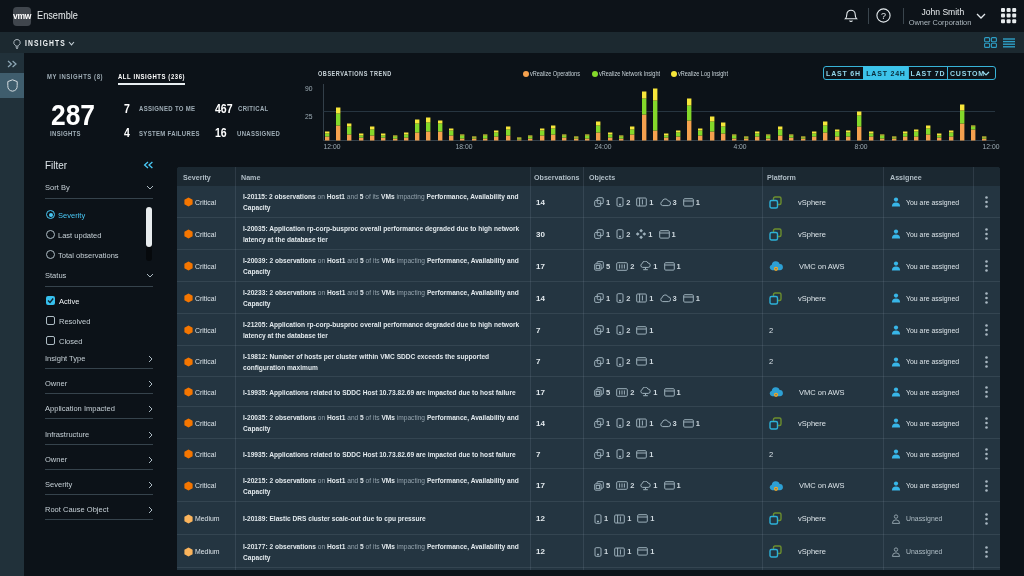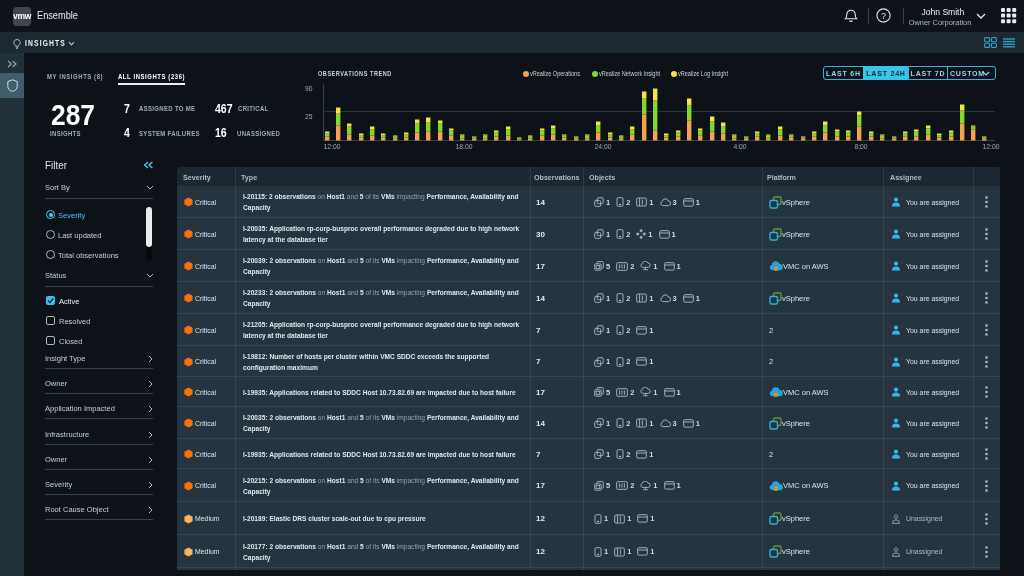--- a/index.html
+++ b/index.html
@@ -42,21 +42,21 @@
 #thead{left:0;top:0;width:823px;height:19px;background:#1b2831;border-radius:3px 3px 0 0}
 .th{top:6px;font-size:7.5px;color:#b0bdc6;font-weight:600;transform:scaleX(0.95);transform-origin:0 0}
 .vline{top:0;width:1px;height:403px;background:rgba(160,180,195,0.14)}
 .row{left:0;width:823px;border-bottom:1px solid rgba(160,180,195,0.13)}
 .sevtx{font-size:7.5px;color:#dbe3e8;transform:scaleX(0.92);transform-origin:0 50%}
 .name{left:66px;white-space:nowrap;font-size:7.5px;line-height:11px;color:#e2e9ed;font-weight:600;transform:scaleX(0.88);transform-origin:0 50%}
 .name .g{color:#93a2ac;font-weight:400}
 .obs{left:359px;font-size:8px;font-weight:600;color:#e2e9ed}
 .onum{font-size:7.5px;font-weight:600;color:#cfd9df;margin-left:2px}
 .oi{display:inline-flex;align-items:center;margin-right:6px}
-.ptx{font-size:7.5px;color:#dbe3e8;margin-left:0}
+.ptx{font-size:7.5px;color:#dbe3e8;margin-left:16px}
 .atx{font-size:7.5px;color:#dbe3e8;margin-left:5px;transform:scaleX(0.92);transform-origin:0 50%}
 .cell{display:flex;align-items:center}
 </style></head><body>
 <div id="page">
 
 <div id="topbar" class="abs"></div>
 <div id="logo" class="abs">vmw</div>
 <div id="brand" class="abs">Ensemble</div>
 <div class="abs" style="left:844px;top:9px">
       <svg width="14" height="14" viewBox="0 0 14 14" style="">
@@ -441,21 +441,21 @@
 <div class="abs" style="left:305px;top:112px;font-size:7.5px;color:#9fadb6;transform:scaleX(0.9);transform-origin:0 0">25</div>
 <div class="abs axlab" style="left:314px;top:142px;width:36px;text-align:center">12:00</div>
 <div class="abs axlab" style="left:446px;top:142px;width:36px;text-align:center">18:00</div>
 <div class="abs axlab" style="left:585px;top:142px;width:36px;text-align:center">24:00</div>
 <div class="abs axlab" style="left:722px;top:142px;width:36px;text-align:center">4:00</div>
 <div class="abs axlab" style="left:843px;top:142px;width:36px;text-align:center">8:00</div>
 <div class="abs axlab" style="left:973px;top:142px;width:36px;text-align:center">12:00</div>
 <div id="tbl" class="abs">
       <div id="thead" class="abs"></div>
 <div class="abs th" style="left:6px">Severity</div>
-<div class="abs th" style="left:64px">Type</div>
+<div class="abs th" style="left:64px">Name</div>
 <div class="abs th" style="left:357px">Observations</div>
 <div class="abs th" style="left:412px">Objects</div>
 <div class="abs th" style="left:590px">Platform</div>
 <div class="abs th" style="left:713px">Assignee</div>
 <div class="abs vline" style="left:58px"></div>
 <div class="abs vline" style="left:353px"></div>
 <div class="abs vline" style="left:406px"></div>
 <div class="abs vline" style="left:585px"></div>
 <div class="abs vline" style="left:706px"></div>
 <div class="abs vline" style="left:796px"></div>

